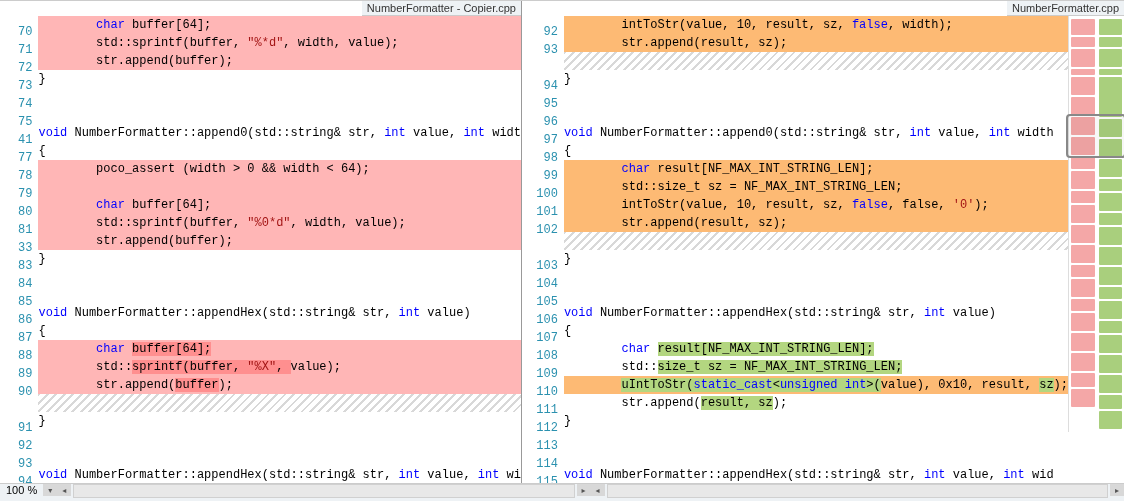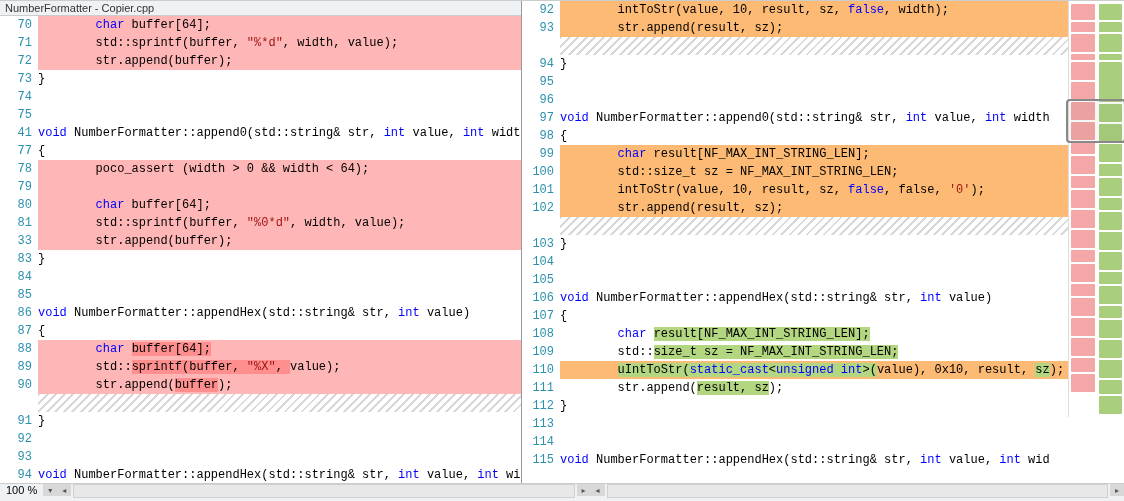--- a/index.html
+++ b/index.html
@@ -16,20 +16,21 @@
 .panes {
   display: flex;
   flex: 1;
   overflow: hidden;
   border-top: 1px solid #ccc;
 }
 .pane {
   display: flex;
   flex-direction: column;
   overflow: hidden;
+  align-items: flex-end;
 }
 .pane-left { width: 522px; border-right: 1px solid #999; }
 .pane-right { flex: 1; }
 .pane-title {
   background: #eef2f5;
   border-bottom: 1px solid #ccc;
   padding: 1px 5px;
   font-family: 'Segoe UI', sans-serif;
   font-size: 11px;
   color: #333;
@@ -42,20 +43,21 @@
 }
 .gutter {
   width: 38px;
   background: #fff;
   text-align: right;
   color: #2b91af;
   padding-right: 6px;
   font-size: 12px;
   line-height: 18px;
   user-select: none;
+  margin-top: 7px;
 }
 .gutter div { height: 18px; }
 .code-lines {
   flex: 1;
   overflow: hidden;
   font-size: 12px;
   line-height: 18px;
 }
 .line { height: 18px; white-space: pre; }
 .t-blue { color: #0000ff; }
@@ -180,20 +182,21 @@
           <div class="hatched"></div>
           <div class="line "><span>}</span></div>
           <div class="line "><span></span></div>
           <div class="line "><span></span></div>
           <div class="line "><span class="t-blue">void</span><span> NumberFormatter::appendHex(std::string&amp; str, </span><span class="t-blue">int</span><span> value, </span><span class="t-blue">int</span><span> wi</span></div>
         </div>
     </div>
   </div>
 
   <div class="pane pane-right">
+    <div class="pane-title">NumberFormatter.cpp</div>
     <div class="code-body" style="display:flex">
       <div class="gutter" id="gutter-right">
           <div>92</div>
           <div>93</div>
           <div>&nbsp;</div>
           <div>94</div>
           <div>95</div>
           <div>96</div>
           <div>97</div>
           <div>98</div>

